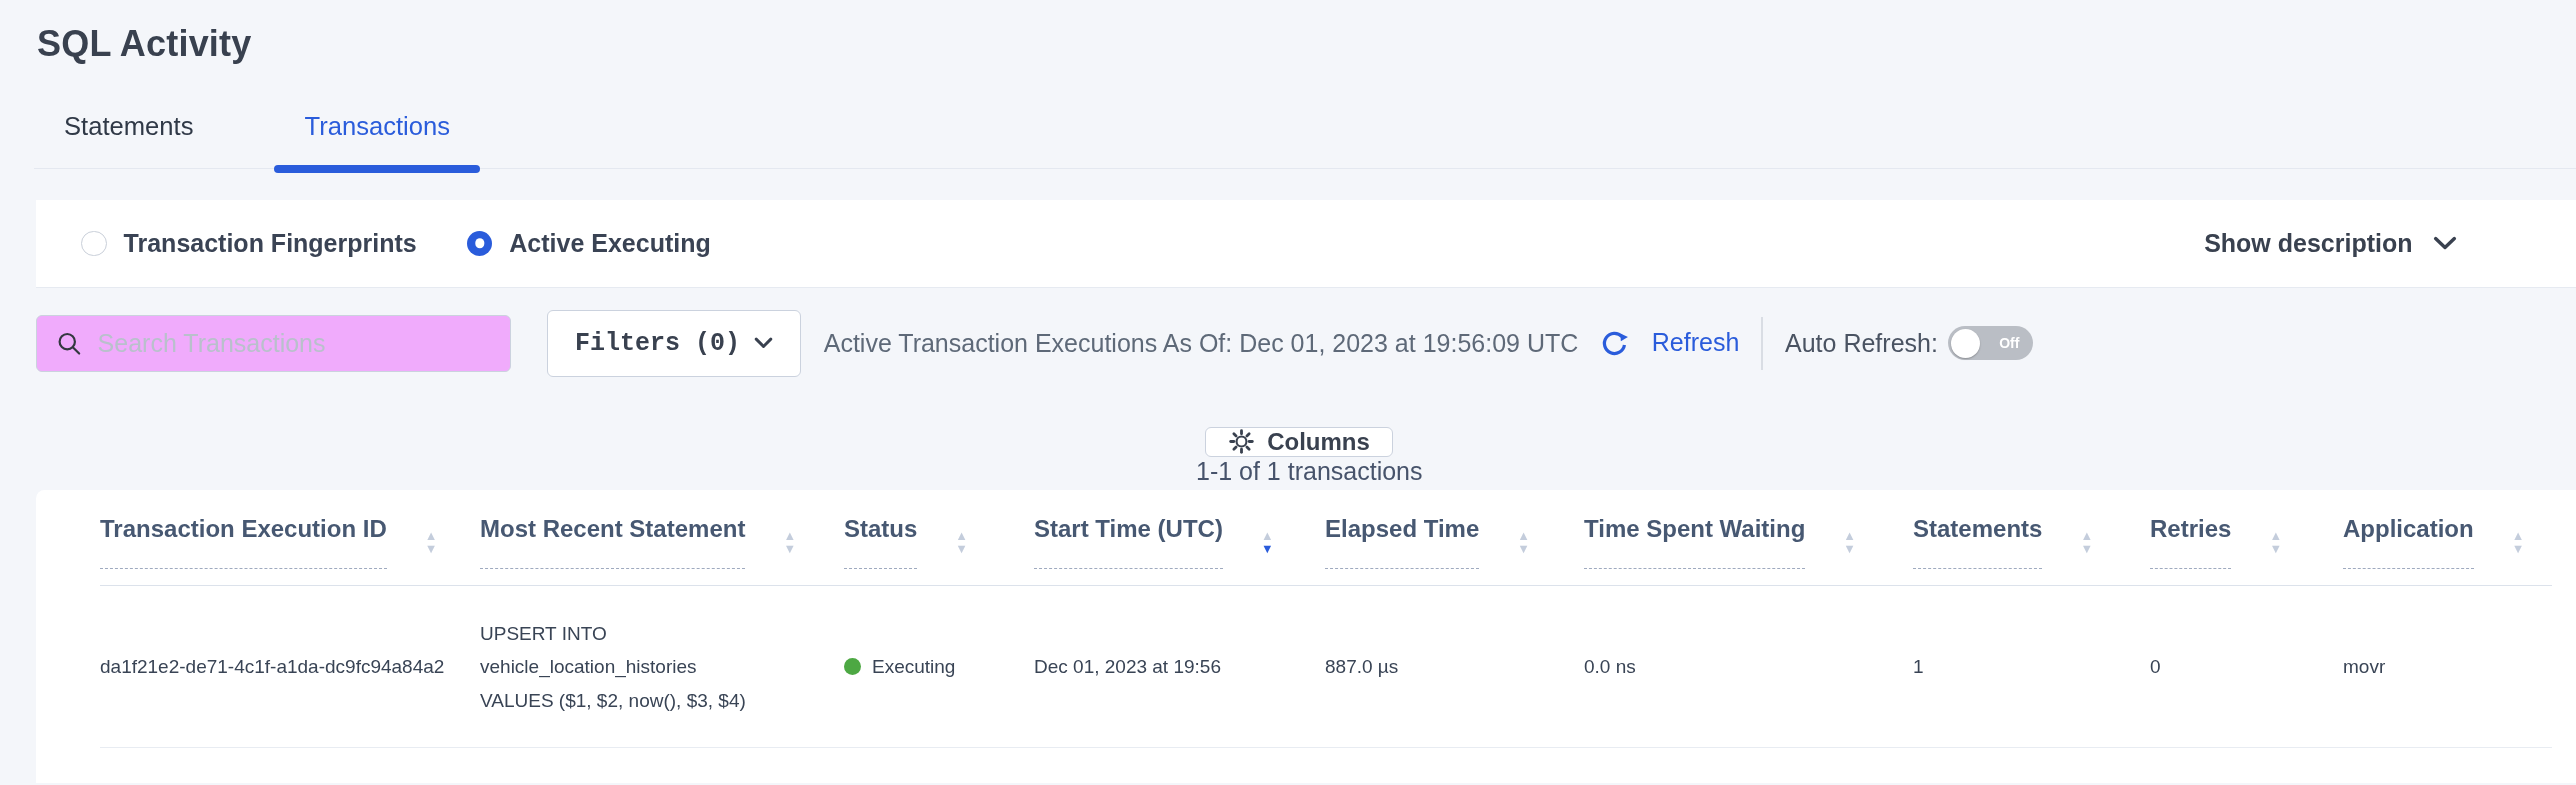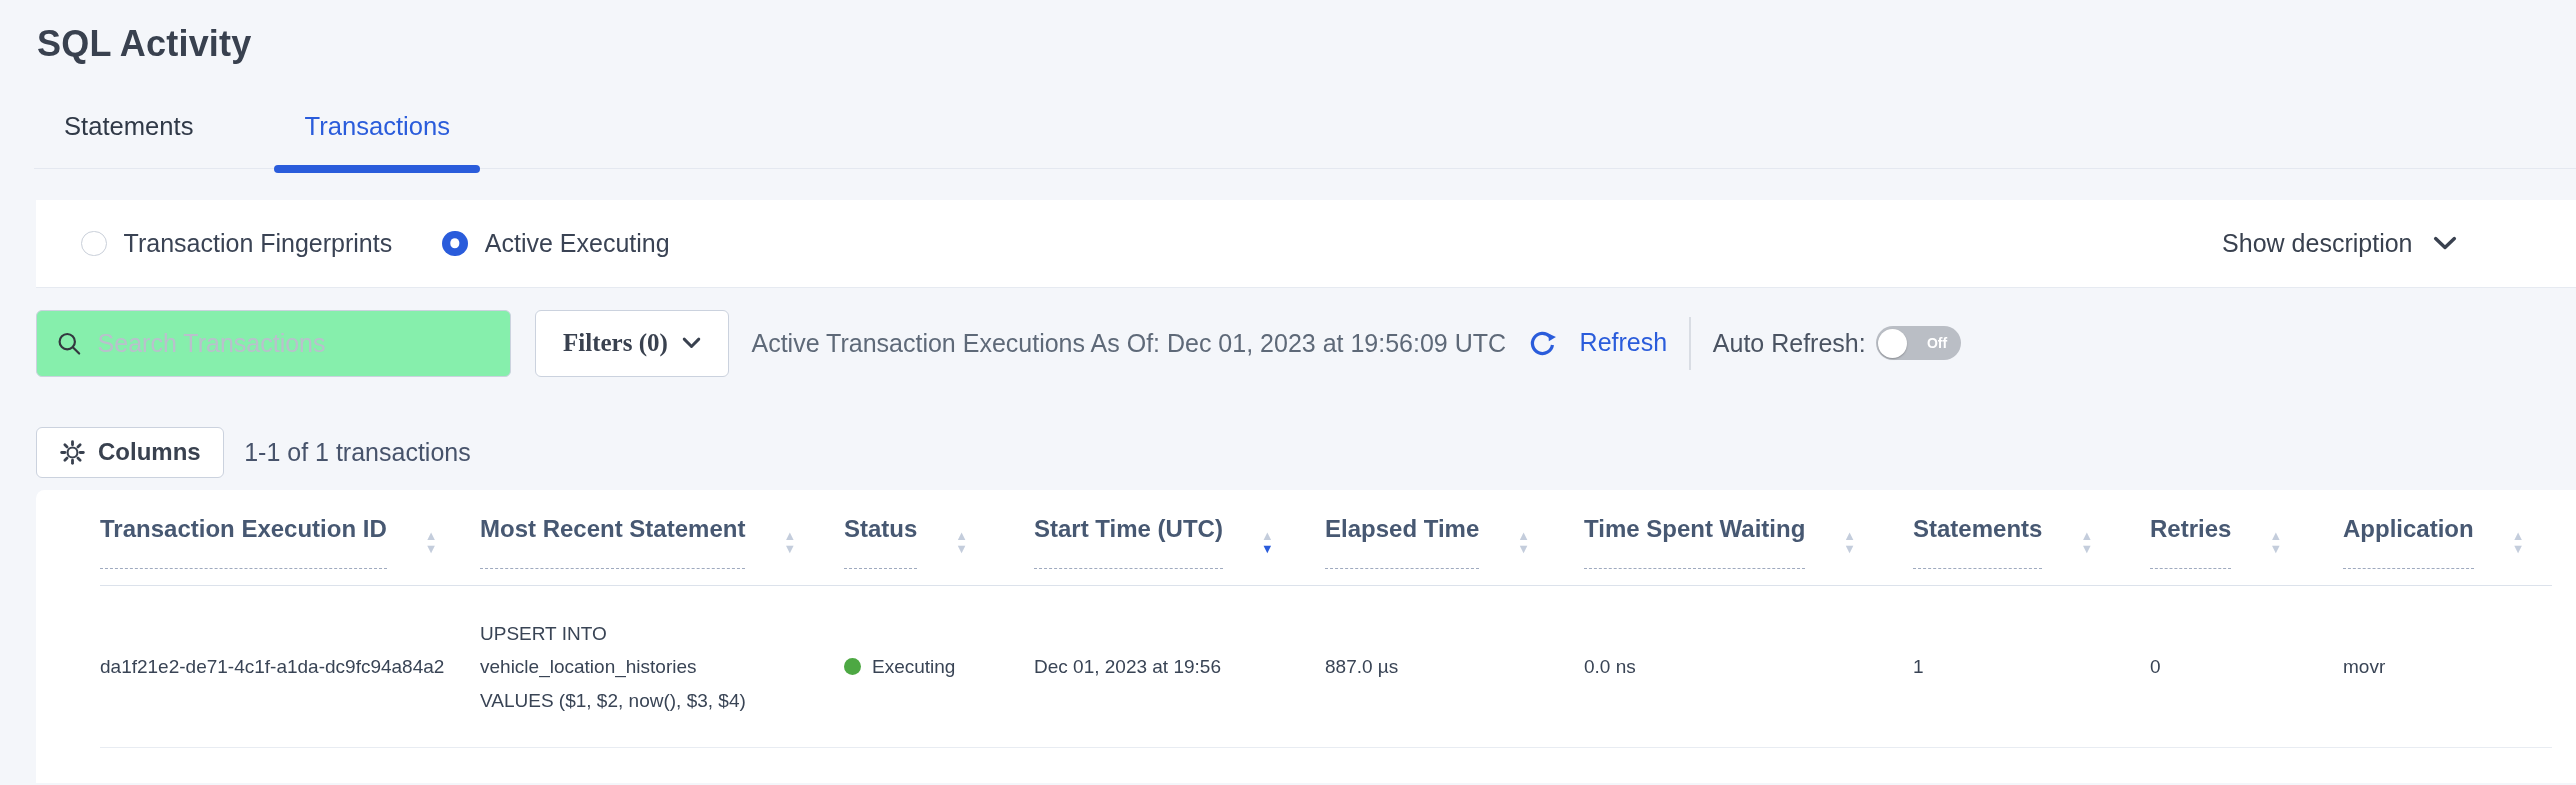--- a/index.html
+++ b/index.html
@@ -36,20 +36,21 @@
     height: 7.7px; border-radius: 4.3px; background: #2A5CDB;
   }
 
   
   .controls-bar {
     margin: 31px 0 0 36px;
     height: 88px; background: #FFFFFF;
     border-bottom: 0.9px solid #E6EAF1;
     display: flex; 
     padding: 0 119px 0 45px;
+    font-weight: bold;
   }
   .radio-option { display: flex; align-items: center; margin-right: 50px; cursor: pointer; }
   .radio {
     width: 25.6px; height: 25.6px; border-radius: 50%;
     border: 1.7px solid #C9CFD9; background: #fff; position: relative; flex: none;
   }
   .radio.selected { border: none; background: #2A5CDB; }
   .radio.selected::after {
     content: ""; position: absolute; left: 50%; top: 50%;
     width: 9.4px; height: 9.4px; border-radius: 50%;
@@ -61,36 +62,36 @@
     font-size: 25px; color: #39414F; cursor: pointer;
   }
   .show-desc svg { margin-left: 20.5px; }
 
   
   .query-row {
     margin: 22px 36px 0 36px;
     height: 67px; display: flex; align-items: center;
   }
   .search-box {
-    width: 475px; height: 67px;
-    background: #86efac; border: 1.7px solid #CBD2DE; border-radius: 6px;
+    width: 475px; height: 57px;
+    background: #f0abfc; border: 1.7px solid #CBD2DE; border-radius: 6px;
     display: flex; align-items: center; padding: 0 19px;
   }
   .search-box input {
     border: none; outline: none; width: 100%; margin-left: 15.4px;
     font-size: 25px; color: #3A4354; background: transparent;
     font-family: inherit;
   }
   .search-box input::placeholder { color: #B9C0CC; }
   .filters-btn {
-    margin-left: 24px; height: 67px; padding: 0 27px;
+    margin-left: 36px; height: 67px; padding: 0 27px;
     background: #fff; border: 1.7px solid #CBD2DE; border-radius: 6px;
     display: flex; align-items: center; gap: 13.7px;
     font-size: 25px; font-weight: bold; color: #39414F;
-    font-family: Liberation Serif, serif; cursor: pointer;
+    font-family: Liberation Mono, monospace; cursor: pointer;
   }
   .as-of { margin-left: 23px; font-size: 25px; color: #5E6978; }
   .refresh {
     margin-left: 20.5px; display: flex; align-items: flex-start; gap: 22px;
     color: #2A5CDB; font-size: 25px; cursor: pointer; text-decoration: none;
   }
   .vdivider { width: 1.7px; height: 53px; background: #D9DDE4; margin: 0 22px; }
   .auto-label { font-size: 25px; color: #4A5362; margin-right: 10.2px; }
   .toggle {
     position: relative; width: 85px; height: 34px; border-radius: 17px;
@@ -99,21 +100,21 @@
   .toggle .knob {
     position: absolute; left: 2.6px; top: 2.6px; width: 29px; height: 29px;
     border-radius: 50%; background: #fff; box-shadow: 0 0.9px 1.7px rgba(0,0,0,.25);
   }
   .toggle-text {
     position: absolute; right: 13.7px; top: 50%; transform: translateY(-50%);
     color: #fff; font-size: 14px; font-weight: bold;
   }
 
   
-  .results-row { margin: 50px 14px 0 36px; height: 51px; display: flex; align-items: center; }
+  .results-row { margin: 50px 14px 0 36px; height: 51px; display: flex; align-items: center; flex-direction: column; }
   .columns-btn {
     height: 51px; padding: 0 22px;
     background: #fff; border: 1.7px solid #CBD2DE; border-radius: 6px;
     display: flex; align-items: center; gap: 12px;
     font-size: 24px; font-weight: bold; color: #39414F;
     font-family: inherit; cursor: pointer;
   }
   .count { margin-left: 20.5px; font-size: 25px; color: #47536B; }
 
   

